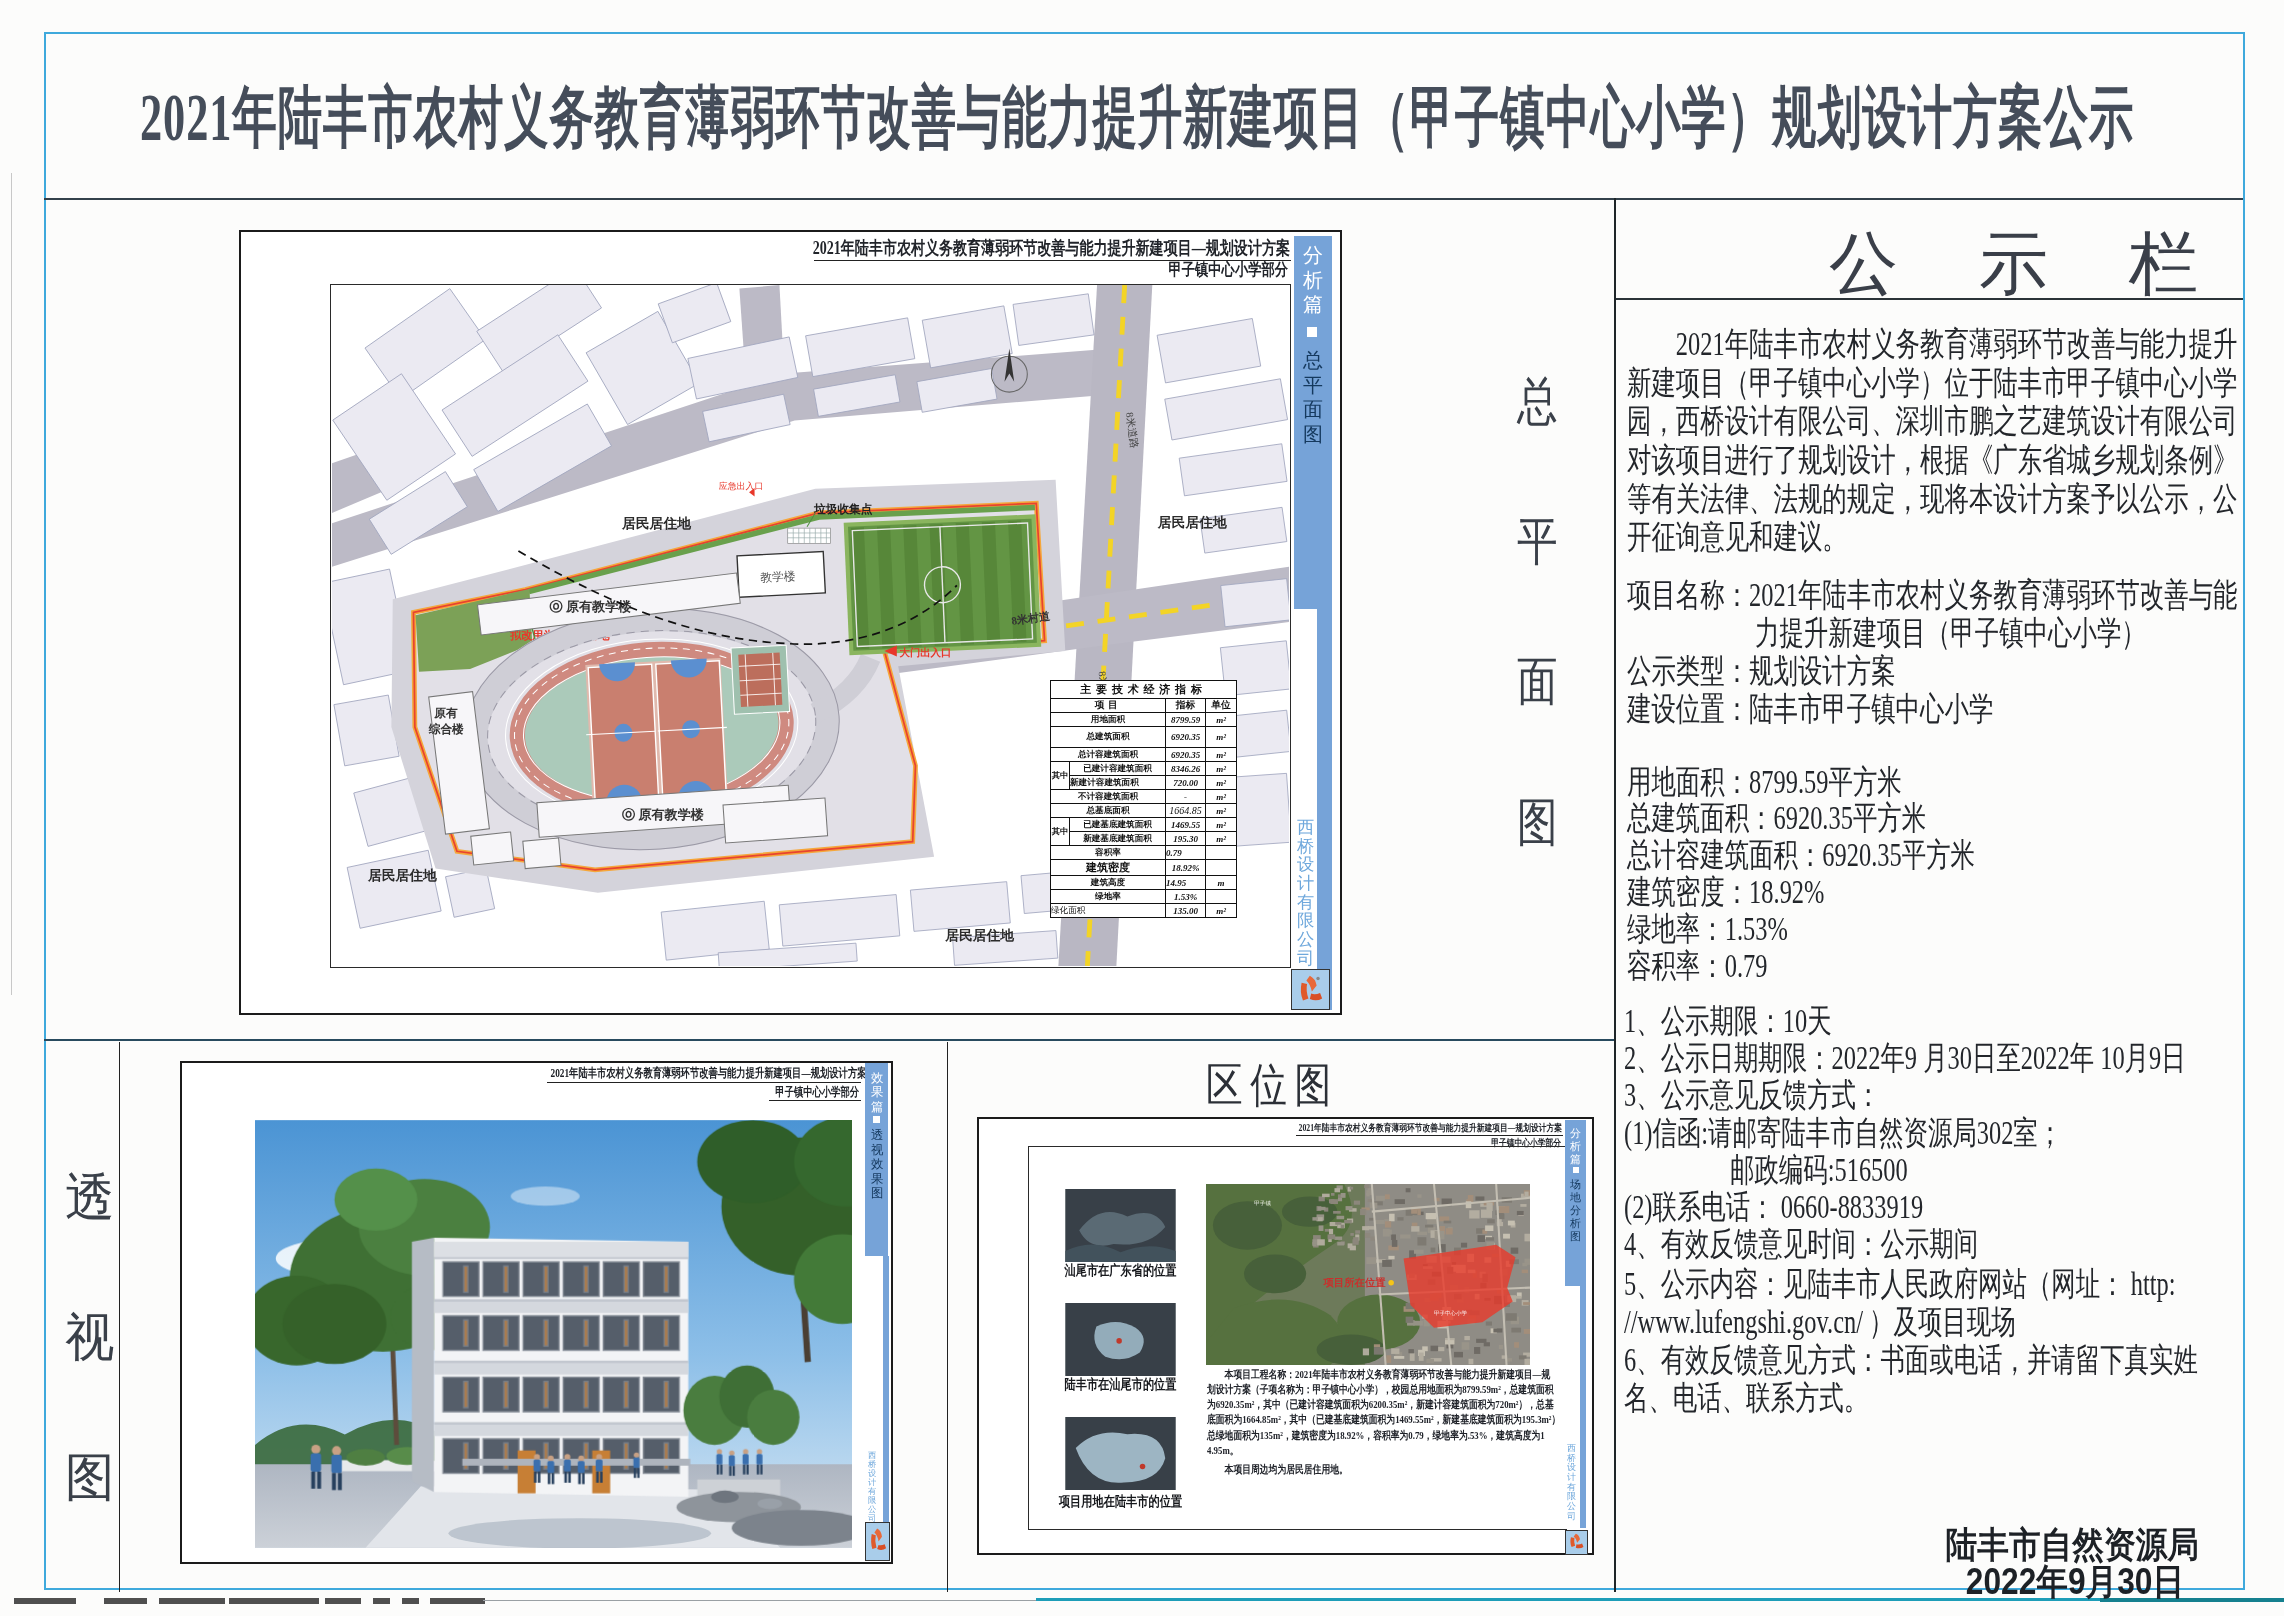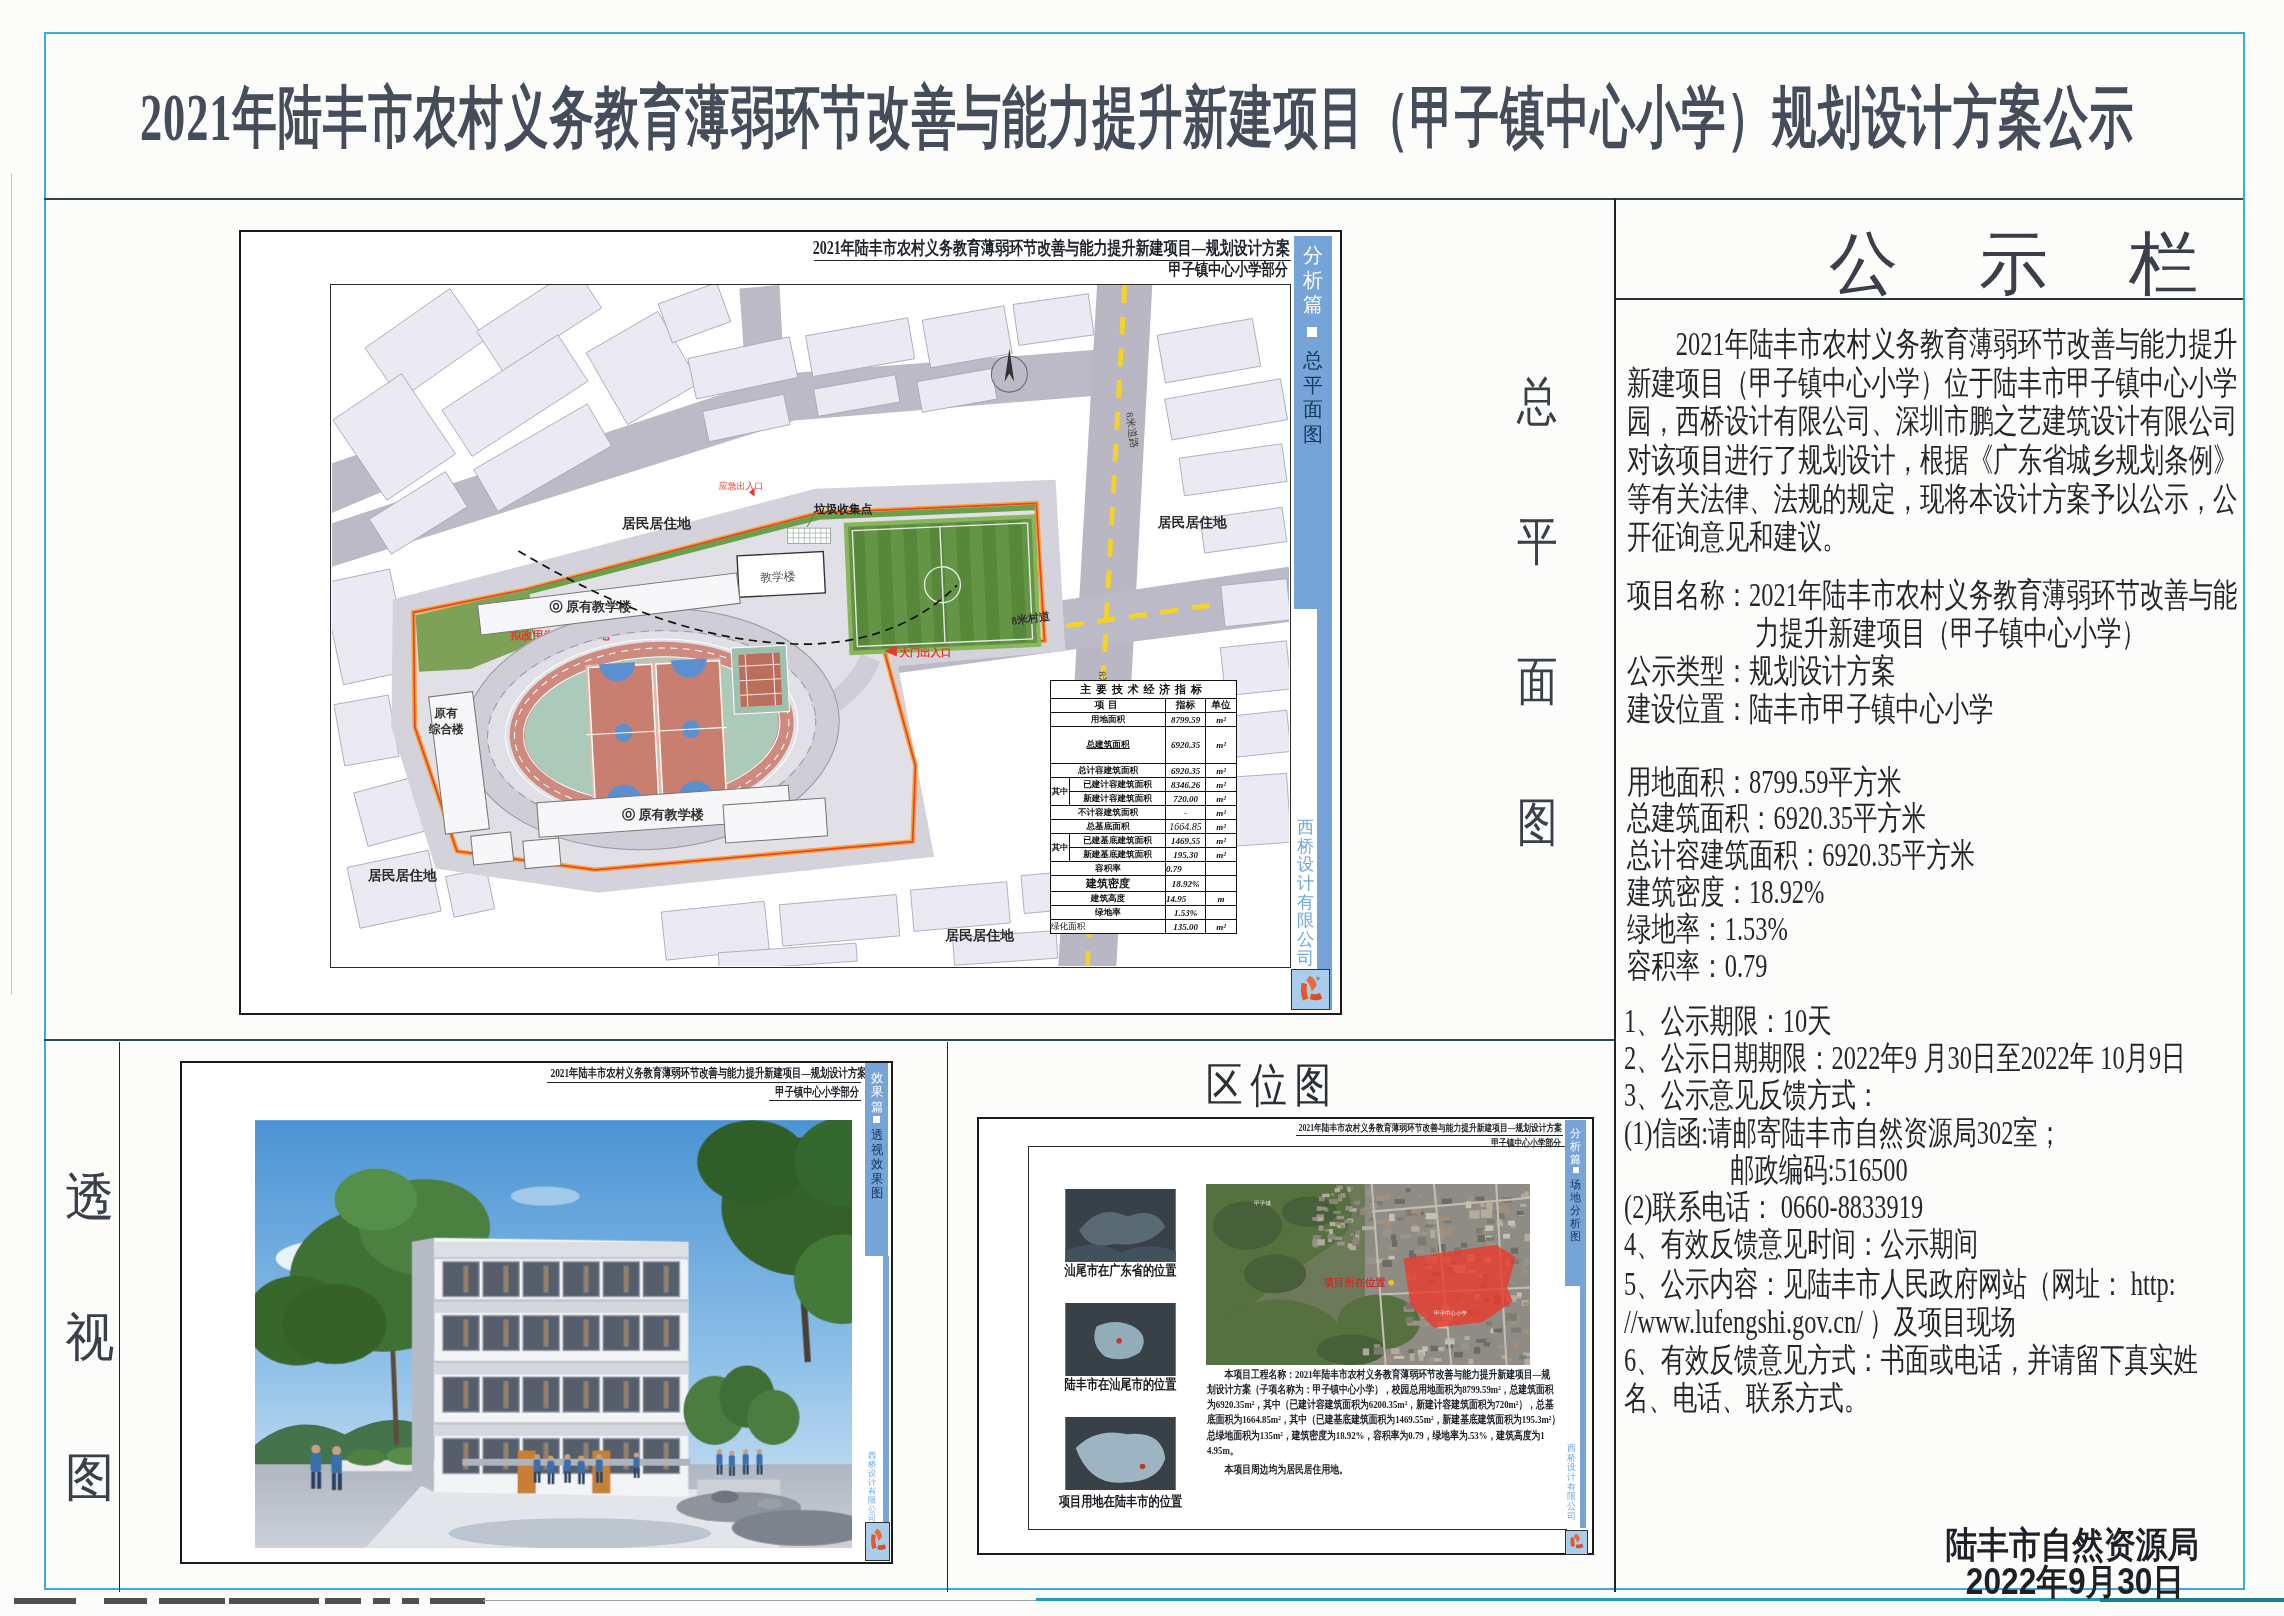--- a/index.html
+++ b/index.html
@@ -314,37 +314,37 @@
           <td colspan="2" style="border:1px solid #111;padding:0;text-align:center;font-weight:bold;font-size:9.7px;letter-spacing:3.5px;">项目</td>
           <td style="border:1px solid #111;padding:0;text-align:center;font-weight:bold;font-size:9.7px;">指标</td>
           <td style="border:1px solid #111;padding:0;text-align:center;font-weight:bold;font-size:9.7px;">单位</td>
         </tr>
 <tr style="height:14px;">
           <td colspan="2" style="border:1px solid #111;padding:0;text-align:center;font-weight:bold;font-size:8.6px;">用地面积</td>
           <td style="border:1px solid #111;padding:0;text-align:center;font-weight:bold;font-size:9px;font-style:italic;width:39px;">8799.59</td>
           <td style="border:1px solid #111;padding:0;text-align:center;font-weight:bold;font-size:9px;font-style:italic;width:30px;">m²</td>
         </tr>
 <tr style="height:14px;">
-          <td colspan="2" style="border:1px solid #111;padding:12px;text-align:center;font-weight:bold;font-size:8.6px;text-decoration:underline;">总建筑面积</td>
+          <td colspan="2" style="border:1px solid #111;padding:4px;text-align:center;font-weight:bold;font-size:8.6px;">总建筑面积</td>
           <td style="border:1px solid #111;padding:0;text-align:center;font-weight:bold;font-size:9px;font-style:italic;width:39px;">6920.35</td>
           <td style="border:1px solid #111;padding:0;text-align:center;font-weight:bold;font-size:9px;font-style:italic;width:30px;">m²</td>
         </tr>
 <tr style="height:14px;">
           <td colspan="2" style="border:1px solid #111;padding:0;text-align:center;font-weight:bold;font-size:8.6px;">总计容建筑面积</td>
           <td style="border:1px solid #111;padding:0;text-align:center;font-weight:bold;font-size:9px;font-style:italic;width:39px;">6920.35</td>
           <td style="border:1px solid #111;padding:0;text-align:center;font-weight:bold;font-size:9px;font-style:italic;width:30px;">m²</td>
         </tr>
 <tr style="height:14px;">
           <td rowspan="2" style="border:1px solid #111;padding:0;text-align:center;font-weight:bold;font-size:8.3px;width:18px;">其中</td>
           <td style="border:1px solid #111;padding:0;text-align:center;font-weight:bold;font-size:8.6px;">已建计容建筑面积</td>
           <td style="border:1px solid #111;padding:0;text-align:center;font-weight:bold;font-size:9px;font-style:italic;width:39px;">8346.26</td>
           <td style="border:1px solid #111;padding:0;text-align:center;font-weight:bold;font-size:9px;font-style:italic;width:30px;">m²</td>
         </tr>
 <tr style="height:14px;">
-          <td style="border:1px solid #111;padding:0;text-align:center;font-weight:bold;font-size:8.6px;">新建计容建筑面积</td>
+          <td style="border:1px solid #111;padding:0;text-align:left;font-weight:bold;font-size:8.6px;">新建计容建筑面积</td>
           <td style="border:1px solid #111;padding:0;text-align:center;font-weight:bold;font-size:9px;font-style:italic;width:39px;">720.00</td>
           <td style="border:1px solid #111;padding:0;text-align:center;font-weight:bold;font-size:9px;font-style:italic;width:30px;">m²</td>
         </tr>
 <tr style="height:14px;">
           <td colspan="2" style="border:1px solid #111;padding:0;text-align:center;font-weight:bold;font-size:8.6px;">不计容建筑面积</td>
           <td style="border:1px solid #111;padding:0;text-align:center;font-weight:bold;font-size:9px;font-style:italic;width:39px;">-</td>
           <td style="border:1px solid #111;padding:0;text-align:center;font-weight:bold;font-size:9px;font-style:italic;width:30px;">m²</td>
         </tr>
 <tr style="height:14px;">
           <td colspan="2" style="border:1px solid #111;padding:0;text-align:center;font-weight:bold;font-size:8.6px;">总基底面积</td>

